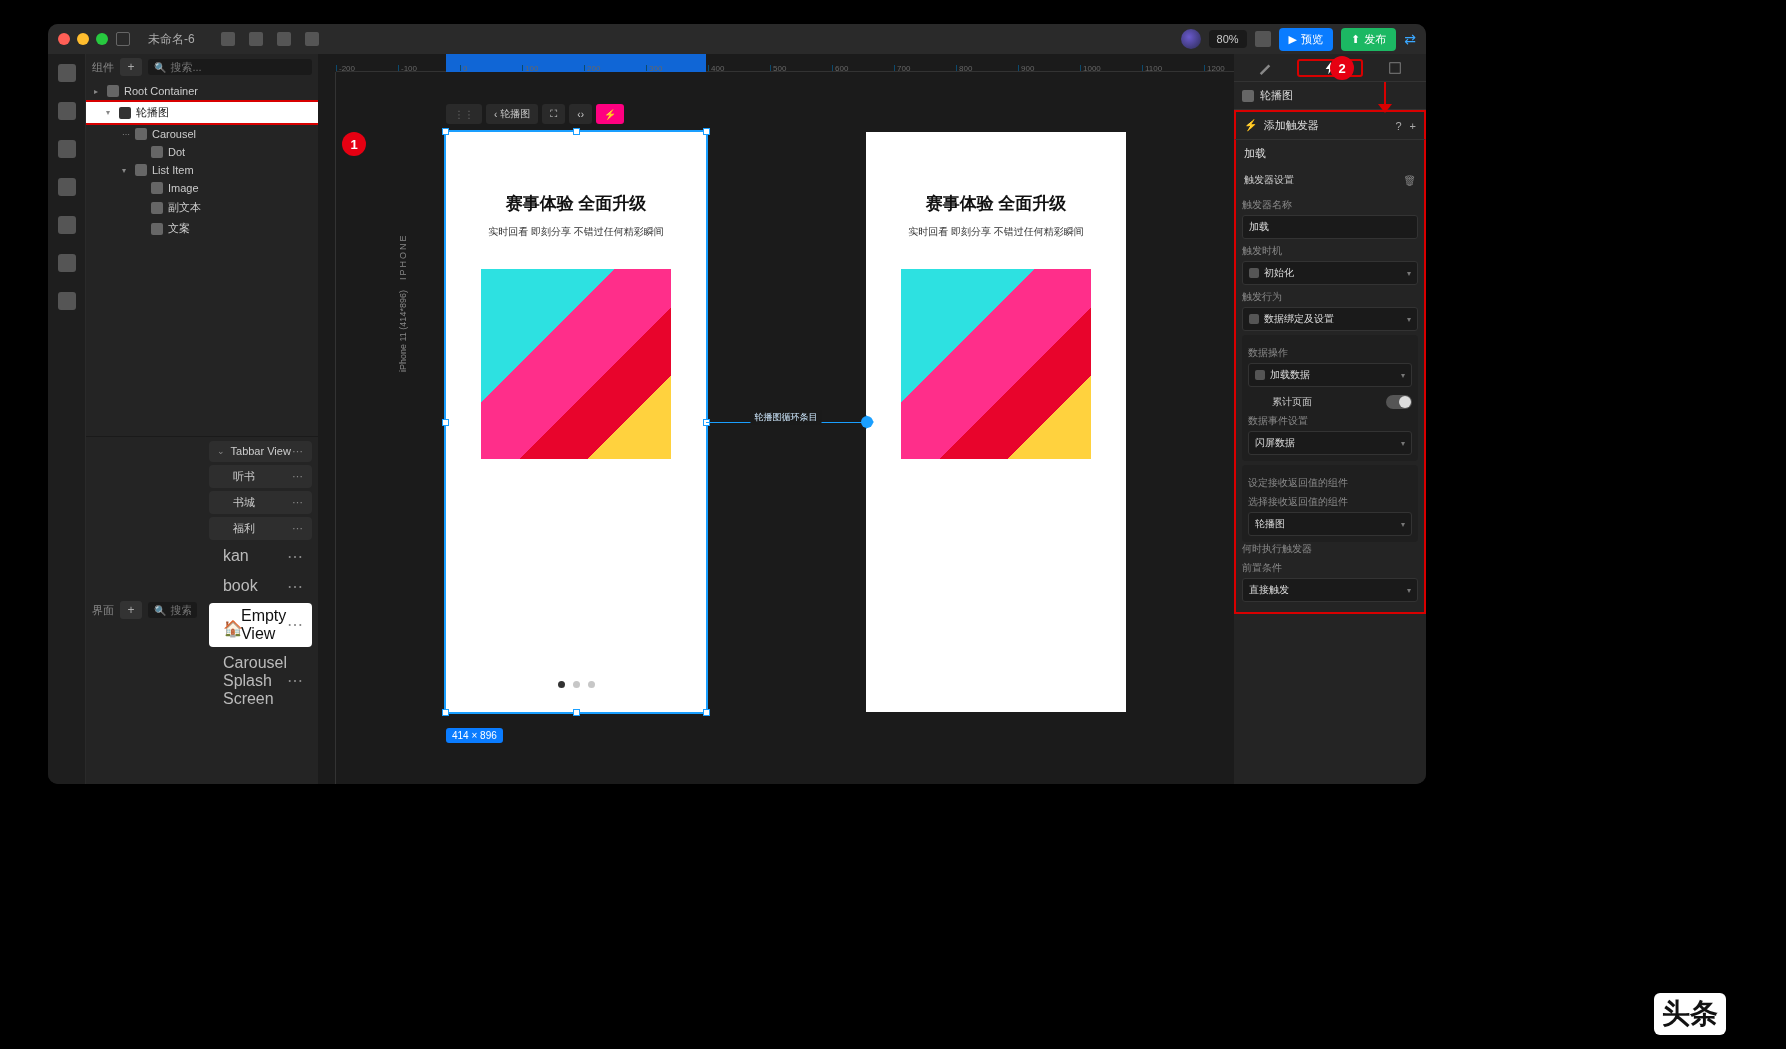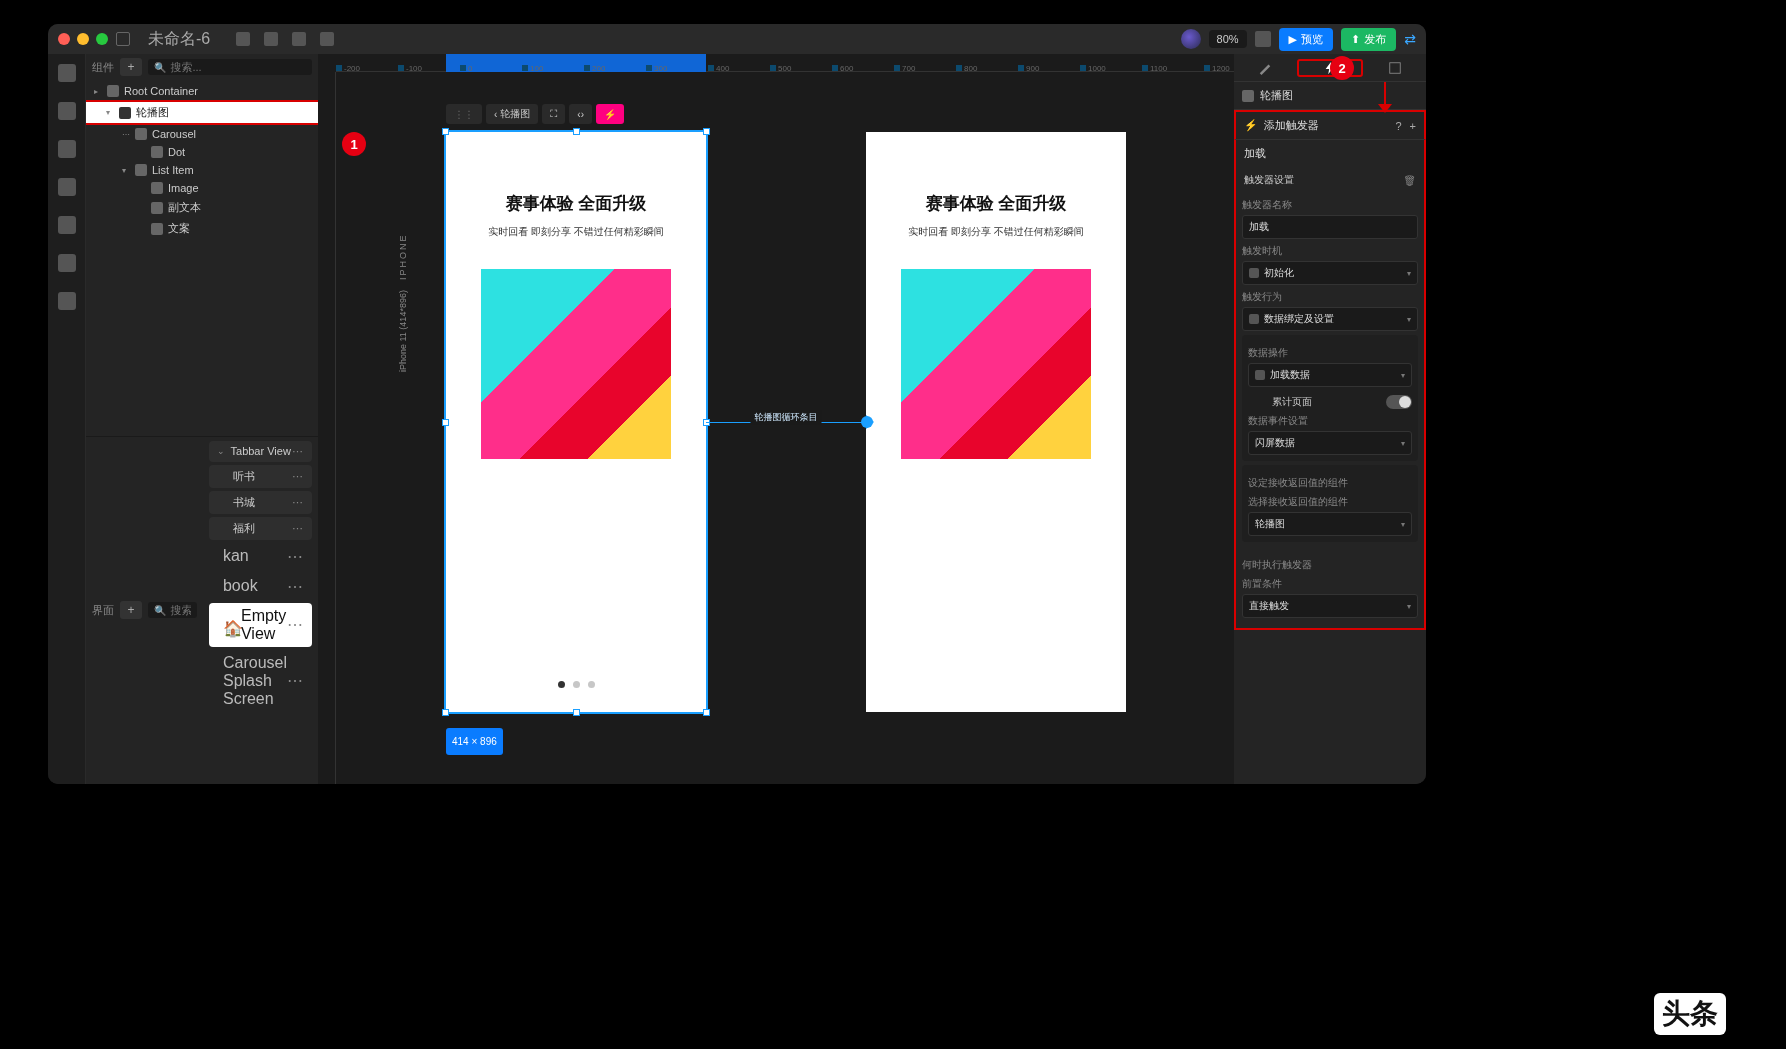--- a/index.html
+++ b/index.html
@@ -5,21 +5,21 @@
 * { margin: 0; padding: 0; box-sizing: border-box; font-family: -apple-system, "Helvetica Neue", Arial, sans-serif; }
 body { background: #000; width: 1786px; height: 1049px; overflow: hidden; }
 
 .window { position: absolute; left: 48px; top: 24px; width: 1378px; height: 760px; background: #1e1e1e; border-radius: 10px; overflow: hidden; display: flex; flex-direction: column; }
 
 
 .titlebar { height: 30px; background: #2a2a2a; display: flex; align-items: center; padding: 0 10px; gap: 8px; }
 .traffic { display: flex; gap: 7px; }
 .traffic span { width: 12px; height: 12px; border-radius: 50%; }
 .traffic .r { background: #ff5f56; } .traffic .y { background: #ffbd2e; } .traffic .g { background: #27c93f; }
-.titlebar .title { color: #aaa; font-size: 16px; margin-left: 10px; }
+.titlebar .title { color: #aaa; font-size: 12px; margin-left: 10px; }
 .titlebar .doc-icon { width: 14px; height: 14px; border: 1px solid #666; border-radius: 2px; }
 .titlebar .tb-icons { display: flex; gap: 14px; margin-left: 18px; }
 .titlebar .tb-icons span { width: 14px; height: 14px; background: #555; border-radius: 2px; }
 .titlebar .right { margin-left: auto; display: flex; align-items: center; gap: 8px; }
 .zoom { background: #1a1a1a; color: #ccc; font-size: 11px; padding: 3px 8px; border-radius: 4px; }
 .btn-preview { background: #0a7cff; color: #fff; font-size: 11px; padding: 4px 10px; border-radius: 4px; display: flex; align-items: center; gap: 4px; }
 .btn-publish { background: #1cb863; color: #fff; font-size: 11px; padding: 4px 10px; border-radius: 4px; display: flex; align-items: center; gap: 4px; }
 .avatar { width: 20px; height: 20px; border-radius: 50%; background: radial-gradient(circle at 40% 40%, #6a5acd, #2a2a50); }
 .cube-icon { width: 16px; height: 16px; background: #555; border-radius: 2px; }
 .toggle-icon { color: #3aa7ff; font-size: 14px; }
@@ -56,21 +56,21 @@
 .page-sub .dots { margin-left: auto; color: #888; letter-spacing: 1px; }
 .page-item { padding: 4px 8px 4px 14px; display: flex; align-items: center; color: #bbb; font-size: 16px; }
 .page-item .dots { margin-left: auto; color: #888; letter-spacing: 1px; }
 .page-item.sel { background: #fff; color: #111; border-radius: 4px; }
 .page-item .home { width: 12px; height: 12px; margin-right: 6px; }
 
 
 .canvas-wrap { flex: 1; background: #1b1b1b; position: relative; overflow: hidden; }
 .ruler-h { position: absolute; top: 0; left: 18px; right: 0; height: 18px; background: #1b1b1b; border-bottom: 1px solid #333; }
 .ruler-v { position: absolute; top: 18px; left: 0; width: 18px; bottom: 0; background: #1b1b1b; border-right: 1px solid #333; }
-.ruler-h .tick { position: absolute; bottom: 0; border-left: 6px solid #0c4a6e; height: 6px; font-size: 8px; color: #666; padding-left: 2px; line-height: 8px; }
+.ruler-h .tick { position: absolute; bottom: 0; border-left: 1px solid #0c4a6e; height: 6px; font-size: 8px; color: #666; padding-left: 2px; line-height: 8px; }
 .ruler-h .blue { position: absolute; top: 0; height: 18px; background: #1066d6; }
 
 .canvas { position: absolute; left: 18px; top: 18px; right: 0; bottom: 0; }
 .crumb-bar { position: absolute; left: 110px; top: 32px; display: flex; gap: 4px; }
 .crumb-bar .crumb { background: #2a2a2a; color: #ccc; font-size: 10px; padding: 3px 8px; border-radius: 3px; display: flex; align-items: center; gap: 3px; }
 .crumb-bar .crumb.magenta { background: #ff0080; color: #fff; }
 .crumb-bar .crumb .grip { color: #666; }
 
 .artboard { position: absolute; background: #fff; border-radius: 0; }
 .artboard.ab1 { left: 110px; top: 60px; width: 260px; height: 580px; outline: 2px solid #1a9fff; }
@@ -89,21 +89,21 @@
 
 .pager { position: absolute; bottom: 24px; left: 0; right: 0; display: flex; justify-content: center; gap: 8px; }
 .pager span { width: 7px; height: 7px; border-radius: 50%; background: #c7c7c7; }
 .pager span.on { background: #333; }
 
 .connector { position: absolute; height: 1px; background: #1a9fff; }
 .connector .lbl { position: absolute; left: 50%; top: -12px; transform: translateX(-50%); background: #1a1a1a; color: #cfe9ff; font-size: 9px; padding: 1px 4px; border-radius: 2px; white-space: nowrap; }
 .connector .arrow { position: absolute; right: -8px; top: -7px; width: 0; height: 0; border-left: 8px solid #1a9fff; border-top: 7px solid transparent; border-bottom: 7px solid transparent; }
 .connector .arrow::after { content: ""; position: absolute; right: 1px; top: -6px; width: 12px; height: 12px; background: #1a9fff; border-radius: 50%; }
 
-.size-badge { position: absolute; left: 110px; top: 656px; background: #0a7cff; color: #fff; font-size: 10px; padding: 8px 6px; border-radius: 3px; }
+.size-badge { position: absolute; left: 110px; top: 656px; background: #0a7cff; color: #fff; font-size: 10px; padding: 2px 6px; border-radius: 3px; }
 
 
 .rightpanel { width: 192px; background: #242424; display: flex; flex-direction: column; position: relative; }
 .rp-tabs { height: 28px; display: flex; align-items: center; border-bottom: 1px solid #333; }
 .rp-tabs .tab { flex: 1; display: flex; align-items: center; justify-content: center; color: #888; }
 .rp-tabs .tab .ico { width: 14px; height: 14px; }
 .rp-tabs .tab.active { color: #fff; }
 .rp-tabs .tab.boxed { border: 2px solid #d80000; border-radius: 3px; margin: 1px; }
 
 .rp-header { display: flex; align-items: center; padding: 6px 8px; color: #ddd; font-size: 11px; gap: 6px; border-bottom: 1px solid #333; }
@@ -429,21 +429,21 @@
 
           <div class="subbox">
             <span class="lab">设定接收返回值的组件</span>
             <span class="lab">选择接收返回值的组件</span>
             <div class="tselect">
                 <span>轮播图</span>
                 <span class="chev">▾</span>
               </div>
           </div>
 
-          <span class="lab" style="margin-top:16px">何时执行触发器</span>
+          <span class="lab" style="margin-top:0">何时执行触发器</span>
           <span class="lab">前置条件</span>
           <div class="tselect">
               <span>直接触发</span>
               <span class="chev">▾</span>
             </div>
         </div>
       </div>
 
       <div class="anno" style="position:absolute; left:96px; top:2px">2</div>
       <div style="position:absolute; left:150px; top:28px; width:2px; height:26px; background:#d80000"></div>

